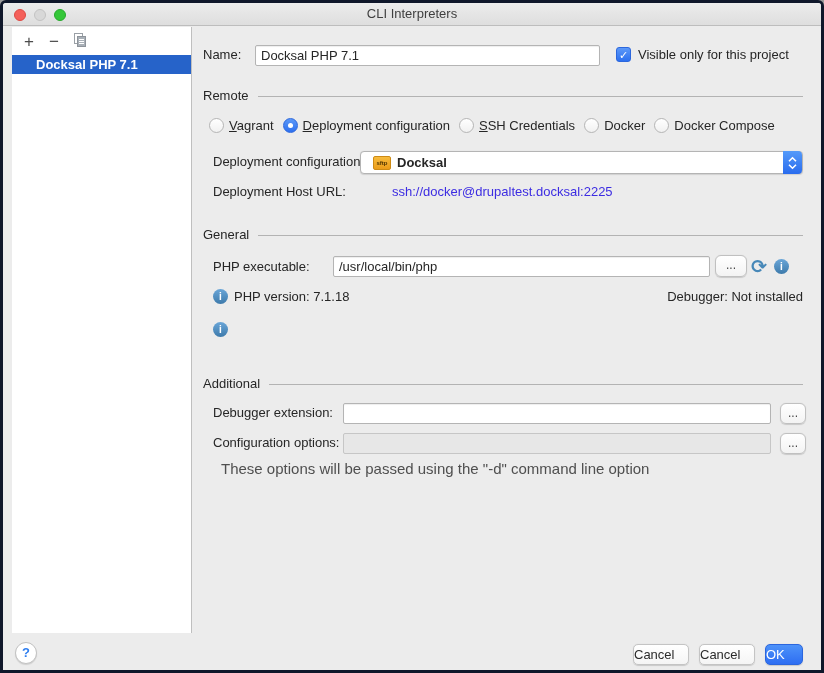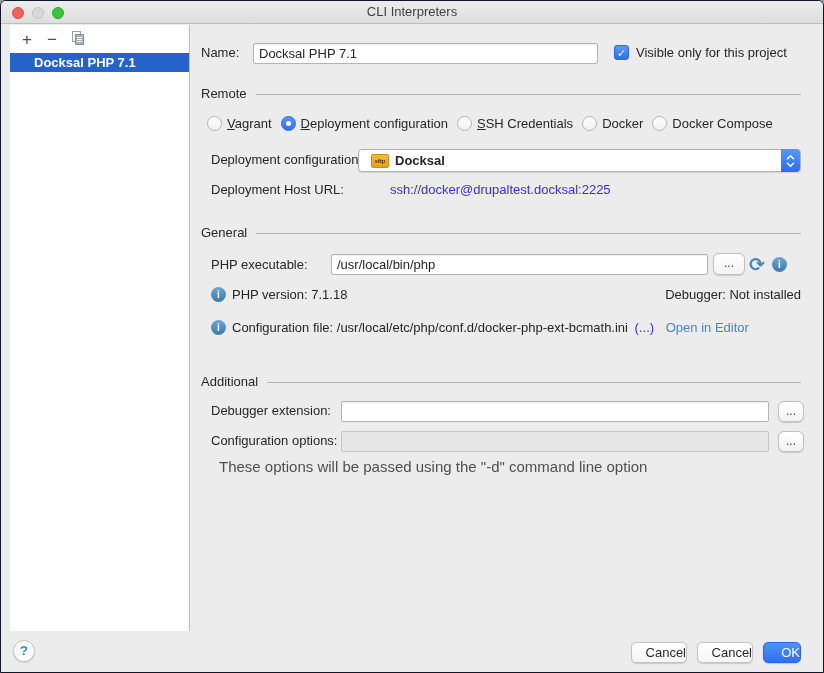--- a/index.html
+++ b/index.html
@@ -1,20 +1,20 @@
 <!DOCTYPE html>
 <html><head>
 <meta charset="utf-8">
 <style>
   html,body{margin:0;padding:0;background:#9c9c9c;}
   *{box-sizing:border-box;}
   .window{
     position:relative;width:824px;height:673px;margin:0 auto;
     background:#ececec;overflow:hidden;
-    border:1px solid #0f172a;border-radius:6px 6px 0 0;
+    border:3px solid #0f172a;border-radius:6px 6px 0 0;
     font-family:"Liberation Sans","DejaVu Sans",sans-serif;
     font-size:13px;color:#262626;
   }
   
   .titlebar{position:absolute;left:0;top:0;width:100%;height:23px;
     background:linear-gradient(#ececec,#dedede);border-bottom:1px solid #bdbdbd;}
   .traffic{position:absolute;left:11px;top:5.5px;display:flex;gap:8px;}
   .tl{width:12px;height:12px;border-radius:50%;display:inline-block;}
   .tl.red{background:#f4605a;border:1px solid #dd4a44;}
   .tl.grey{background:#d8d8d8;border:1px solid #c3c3c3;}
@@ -73,21 +73,21 @@
     background:linear-gradient(#6aa6d8,#3d7aab);color:#fff;text-align:center;
     font-size:10px;line-height:15px;font-weight:bold;}
   .refresh-ic{position:absolute;color:#4788b8;font-size:19px;line-height:18px;font-weight:bold;
     font-family:"DejaVu Sans",sans-serif;}
   .hint{font-size:15px;color:#4f4f4f;}
   
   .help-btn{position:absolute;left:12px;top:639px;width:22px;height:22px;border-radius:50%;
     background:#fff;border:1px solid #c2c2c2;color:#2e7ef0;font-weight:bold;font-size:13px;
     text-align:center;line-height:20px;box-shadow:0 1px 1px rgba(0,0,0,.12);}
   .btn{position:absolute;top:641px;height:21px;border-radius:5px;font-size:13px;
-    text-align:right;line-height:19px;background:linear-gradient(#ffffff,#f5f5f5);
+    text-align:left;line-height:19px;background:linear-gradient(#ffffff,#f5f5f5);
     border:1px solid #c4c4c4;color:#2b2b2b;box-shadow:0 .5px 1px rgba(0,0,0,.15);}
   .btn.primary{background:linear-gradient(#4d92f9,#2e6ef2);border:1px solid #2b66de;color:#fff;}
 </style>
 </head>
 <body>
 
 <div class="window">
 
   <div class="titlebar">
     <div class="traffic">
@@ -185,25 +185,20 @@
     </div>
 
     <div class="row" style="top:261px;height:20px;">
       <span class="info-ic" style="left:21px;top:2px;">i</span>
       <span class="lbl" style="left:42px;line-height:19px;">PHP version: 7.1.18</span>
       <span class="lbl" style="right:24px;line-height:19px;">Debugger: Not installed</span>
     </div>
 
     <div class="row" style="top:294px;height:20px;white-space:nowrap;">
       <span class="info-ic" style="left:21px;top:2px;">i</span>
-      <span class="lbl" style="left:42px;line-height:19px;">
-        <span>Configuration file: /usr/local/etc/php/conf.d/docker-php-ext-bcmath.ini</span>
-        <span class="link-violet" style="margin-left:3px;">(...)</span>
-        <span class="link-blue" style="margin-left:8px;">Open in Editor</span>
-      </span>
     </div>
 
     <div class="section" style="top:349px;">
       <span>Additional</span>
       <span class="line"></span>
     </div>
 
     <div class="row" style="top:376px;height:24px;">
       <span class="lbl" style="left:21px;">Debugger extension:</span>
       <input class="field" style="left: 151px; top: 1px; width: 428px;" value="">

